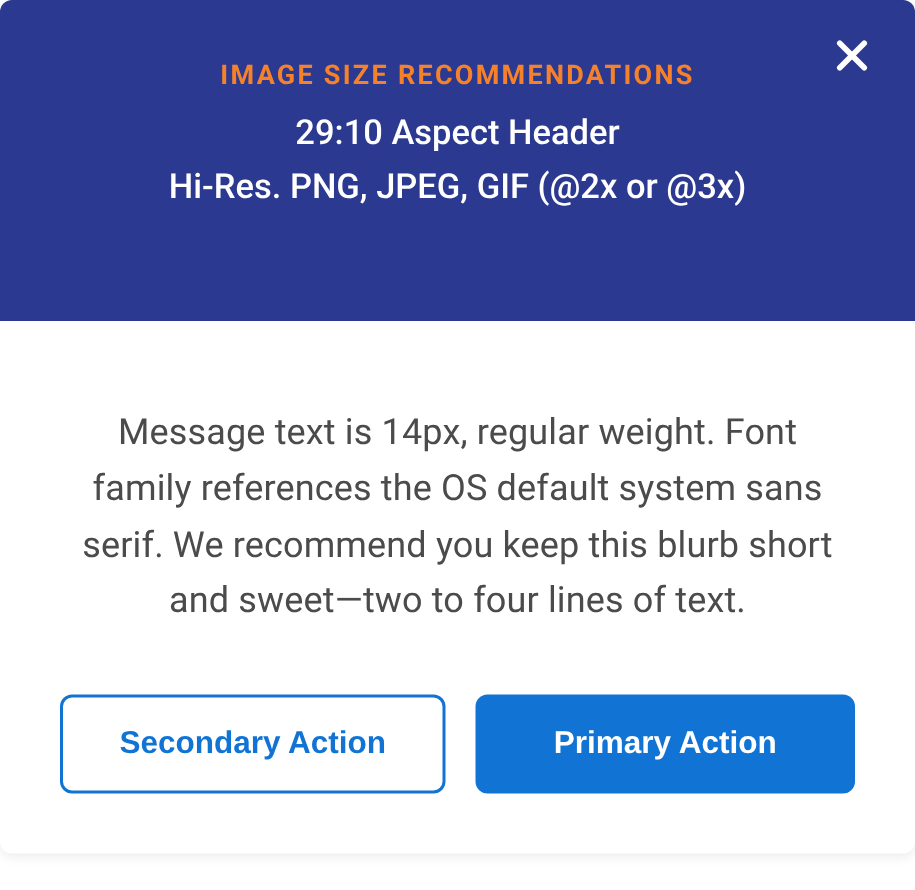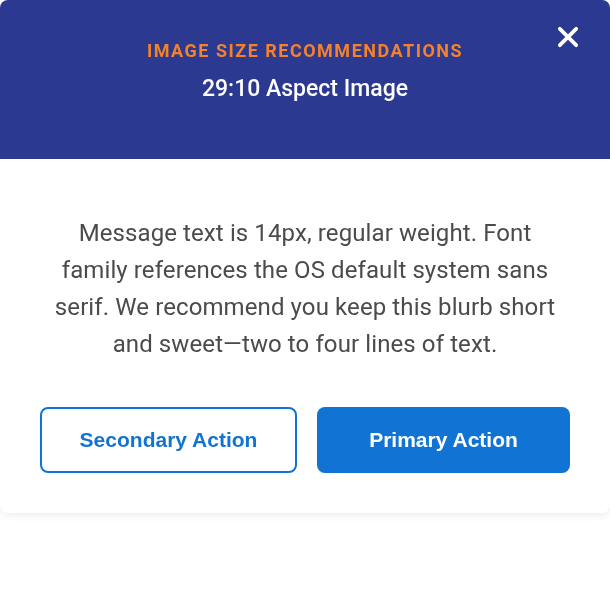--- a/index.html
+++ b/index.html
@@ -16,21 +16,21 @@
     .modal {
       width: 610px;
       background: #fff;
       border-radius: 8px;
       overflow: hidden;
       box-shadow: 0 2px 8px rgba(0,0,0,0.08);
     }
     .banner {
       background: #2b3990;
       position: relative;
-      padding: 40px 50px 52px 50px;
+      padding: 40px 50px 72px 50px;
       text-align: center;
     }
     .close-btn {
       position: absolute;
       top: 20px;
       right: 24px;
       width: 36px;
       height: 36px;
       background: transparent;
       border: none;
@@ -114,21 +114,22 @@
   <div class="banner">
     <button class="close-btn">
       <span>
         <svg viewBox="0 0 24 24" fill="none" stroke="currentColor" stroke-width="3.2" stroke-linecap="round">
           <line x1="5" y1="5" x2="19" y2="19"></line>
           <line x1="19" y1="5" x2="5" y2="19"></line>
         </svg>
       </span>
     </button>
     <div class="banner-label">IMAGE SIZE RECOMMENDATIONS</div>
-    <div class="banner-line">29:10 Aspect Image</div>
+    <div class="banner-line">29:10 Aspect Header</div>
+    <div class="banner-line">Hi-Res. PNG, JPEG, GIF (@2x or @3x)</div>
   </div>
 
   <div class="content">
     <p class="message-text">Message text is 14px, regular weight. Font family references the OS default system sans serif. We recommend you keep this blurb short and sweet—two to four lines of text.</p>
     <div class="button-row">
       <button class="btn btn-secondary">Secondary Action</button>
       <button class="btn btn-primary">Primary Action</button>
     </div>
   </div>
 

